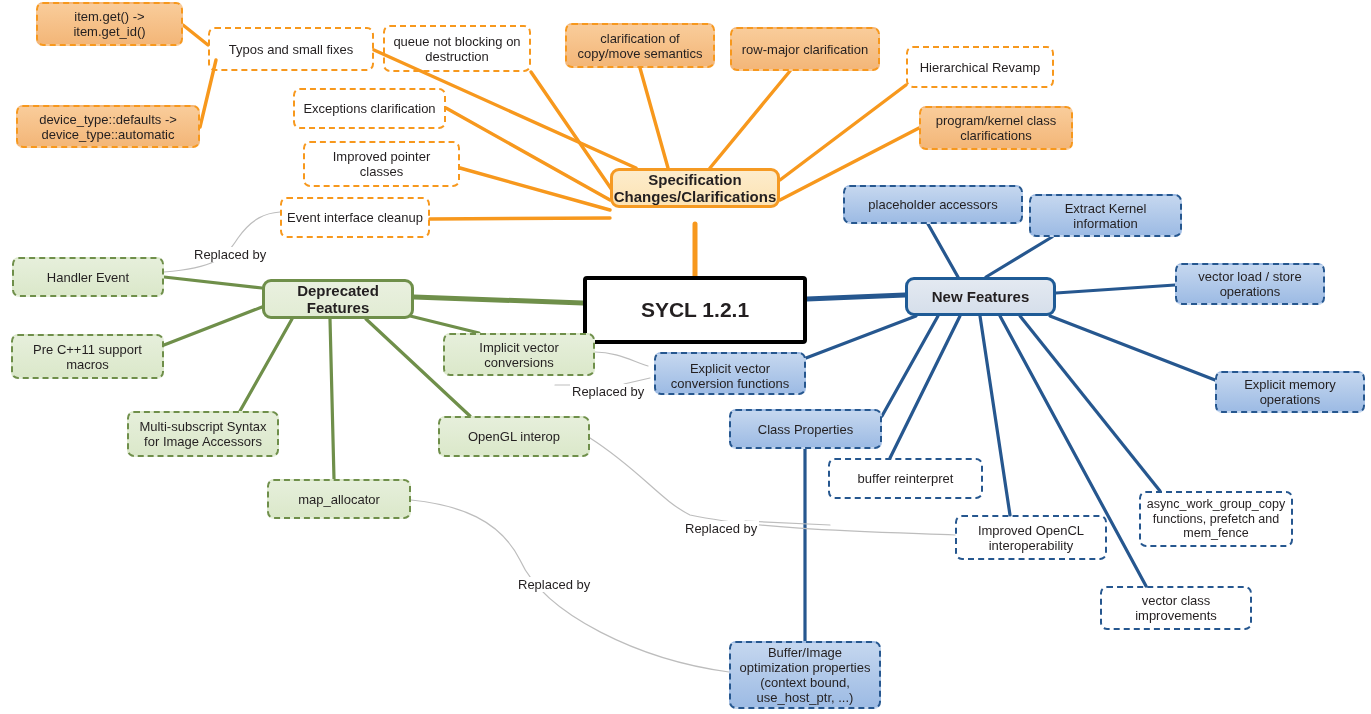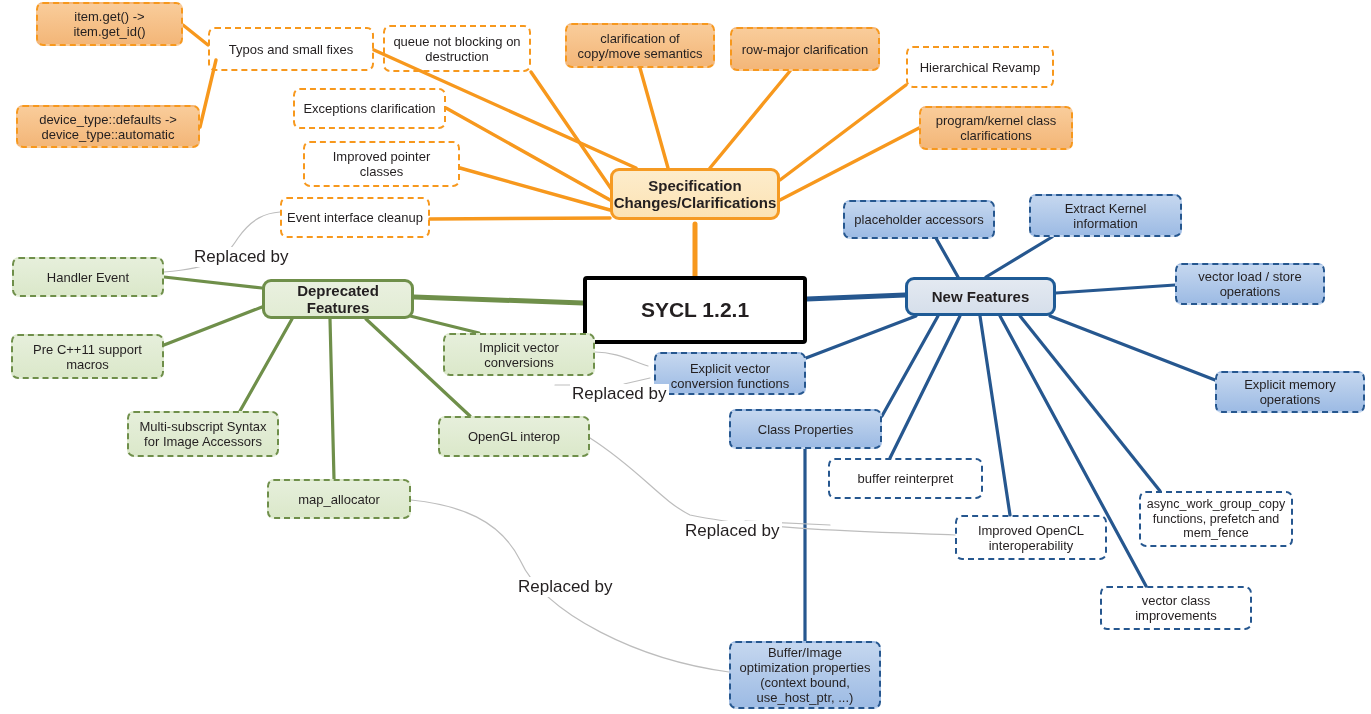--- a/index.html
+++ b/index.html
@@ -83,21 +83,21 @@
   .leaf.green.filled {
     background: linear-gradient(180deg,#e6efdb 0%,#dbe8ca 100%);
   }
   .leaf.blue.filled {
     background: linear-gradient(180deg,#c5d7ef 0%,#9dbbe4 100%);
   }
   .leaf.plain { background: transparent; }
 
   .rel-label {
     position: absolute;
-    font-size: 17px;
+    font-size: 13px;
     color: #231f20;
     font-family: "Liberation Sans", sans-serif;
     background: #ffffff;
     padding: 0 2px;
     white-space: nowrap;
     z-index: 6;
   }
 </style>
 </head>
 <body>
@@ -161,21 +161,21 @@
         <path d="M624,384 L650,378"></path>
         <path d="M745,521 L830,525"></path>
       </g>
     </g>
   </svg>
 
   <div class="node root" style="left:583px;top:276px;width:224px;height:68px;">
     <span>SYCL 1.2.1</span>
   </div>
 
-  <div class="node hub orange" style="left:610px;top:168px;width:170px;height:52px;">
+  <div class="node hub orange" style="left:610px;top:168px;width:170px;height:40px;">
     <span>Specification
 Changes/Clarifications</span>
   </div>
 
   <div class="node hub green" style="left:262px;top:279px;width:152px;height:40px;">
     <span>Deprecated Features</span>
   </div>
 
   <div class="node hub blue" style="left:905px;top:277px;width:151px;height:39px;">
     <span>New Features</span>
@@ -236,21 +236,21 @@
     <span>map_allocator</span>
   </div>
   <div class="node leaf green filled" style="left:438px;top:416px;width:152px;height:41px;">
     <span>OpenGL interop</span>
   </div>
   <div class="node leaf green filled" style="left:443px;top:333px;width:152px;height:43px;">
     <span>Implicit vector
 conversions</span>
   </div>
 
-  <div class="node leaf blue filled" style="left:843px;top:185px;width:152px;height:39px;margin-top:15px;">
+  <div class="node leaf blue filled" style="left:843px;top:185px;width:180px;height:39px;">
     <span>placeholder accessors</span>
   </div>
   <div class="node leaf blue filled" style="left:1029px;top:194px;width:153px;height:43px;">
     <span>Extract Kernel
 information</span>
   </div>
   <div class="node leaf blue filled" style="left:1175px;top:263px;width:150px;height:42px;">
     <span>vector load / store
 operations</span>
   </div>

